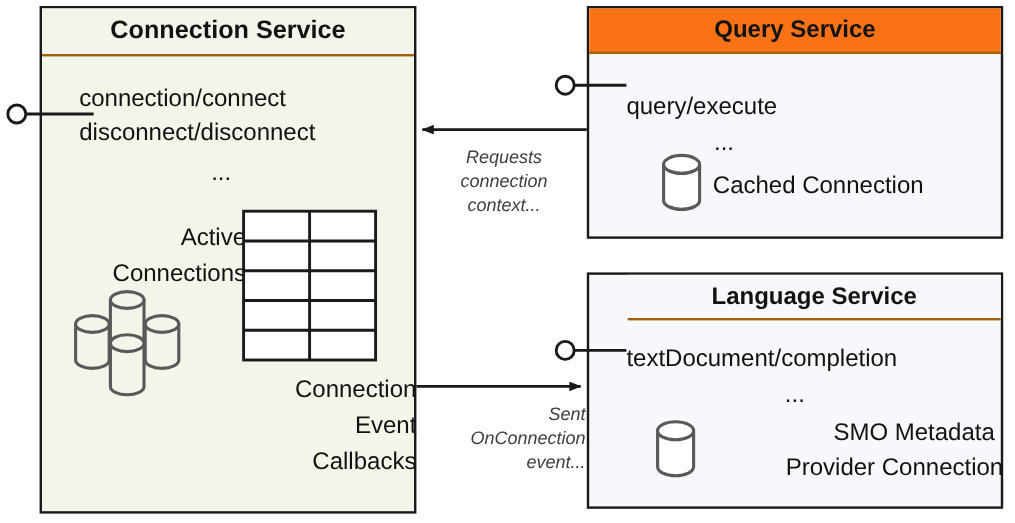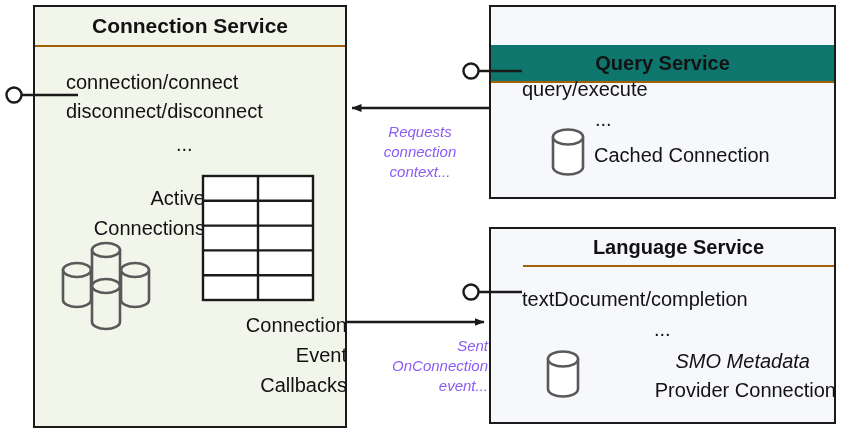--- a/index.html
+++ b/index.html
@@ -62,22 +62,21 @@
   #query-service {
     left: 489px;
     top: 5px;
     width: 347px;
     height: 194px;
     background: #f7f8fb;
   }
   #query-service .box-header {
     height: 38px;
     font-size: 20px;
-    background: #0f766e;
-    margin-top: 38px;
+    background: #f97316;
   }
   #query-service .box-body { top: 50px; }
 
   
   #language-service {
     left: 489px;
     top: 227px;
     width: 347px;
     height: 197px;
     background: #f7f8fb;
@@ -110,21 +109,21 @@
     font-size: 20px;
     color: #121212;
     line-height: 26px;
   }
 
   .italic-note {
     position: absolute;
     text-align: center;
     font-style: italic;
     font-size: 15px;
-    color: #8b5cf6;
+    color: #404040;
     line-height: 20px;
     white-space: pre-line;
   }
 
   svg.overlay {
     position: absolute;
     left: 0;
     top: 0;
     width: 846px;
     height: 436px;
@@ -195,21 +194,21 @@
       <path d="M6,12 L6,42 a15,7.5 0 0 0 30,0 L36,12 Z"></path>
       <ellipse cx="21" cy="12" rx="15" ry="7.5"></ellipse>
     </g>
   </svg>
 
   <div class="box" id="language-service">
     <div class="box-header">Language Service</div>
     <div class="box-body">
       <div class="op-text" style="left:31px; top:19px;">textDocument/completion</div>
       <div class="ellipsis" style="left:163px; top:52px;">...</div>
-      <div class="label-block" style="left:69px; top:81px; width:250px;font-style:italic;">SMO Metadata</div>
+      <div class="label-block" style="left:88px; top:81px; width:250px;">SMO Metadata</div>
       <div class="label-block" style="left:75px; top:110px; width:270px;">Provider Connection</div>
     </div>
   </div>
 
   <svg class="icon" style="left:542px; top:347px;" width="44" height="56" viewBox="0 0 44 56">
     <g fill="#ffffff" stroke="#595959" stroke-width="2.6" stroke-linejoin="round">
       <path d="M6,12 L6,42 a15,7.5 0 0 0 30,0 L36,12 Z"></path>
       <ellipse cx="21" cy="12" rx="15" ry="7.5"></ellipse>
     </g>
   </svg>

